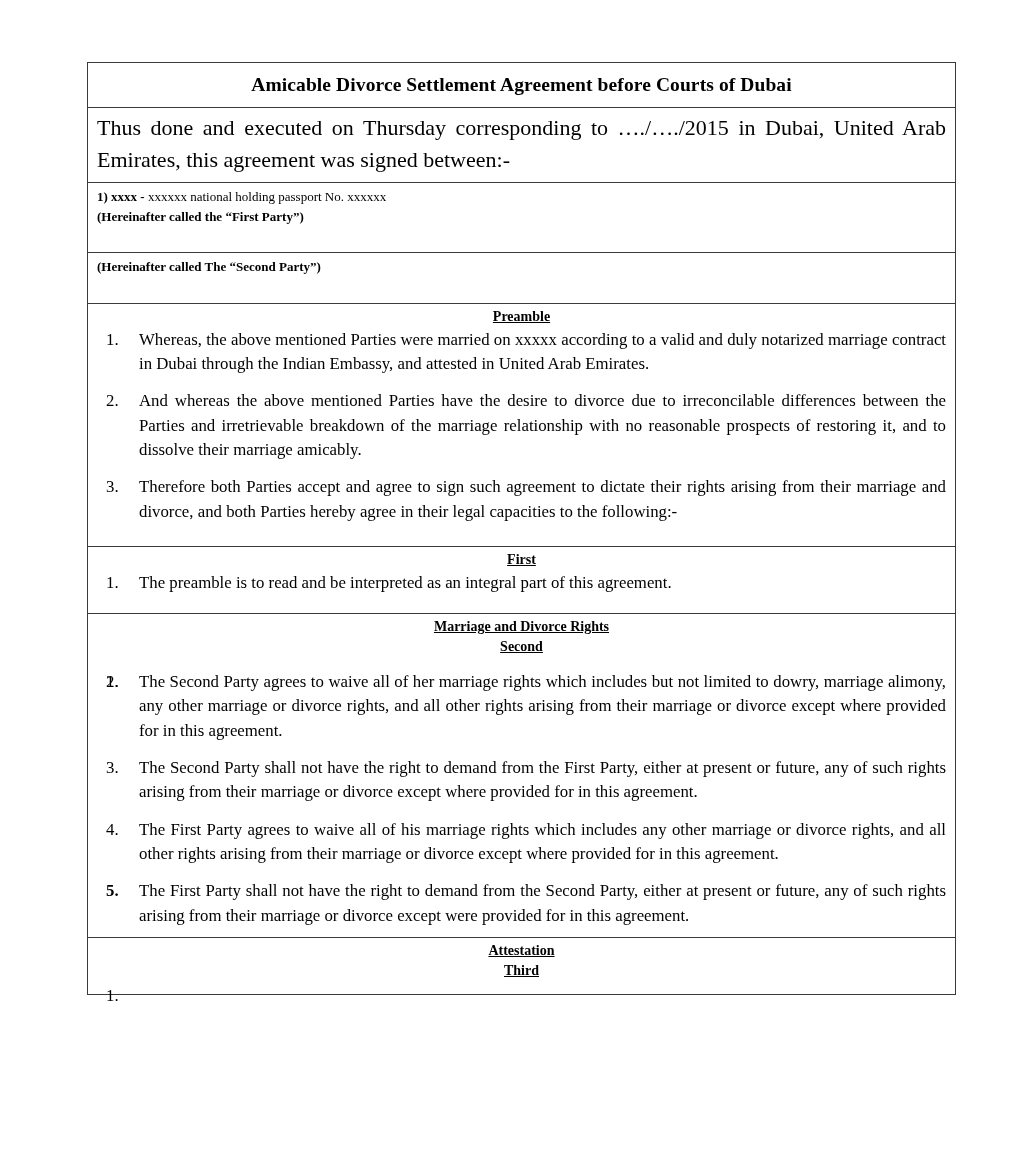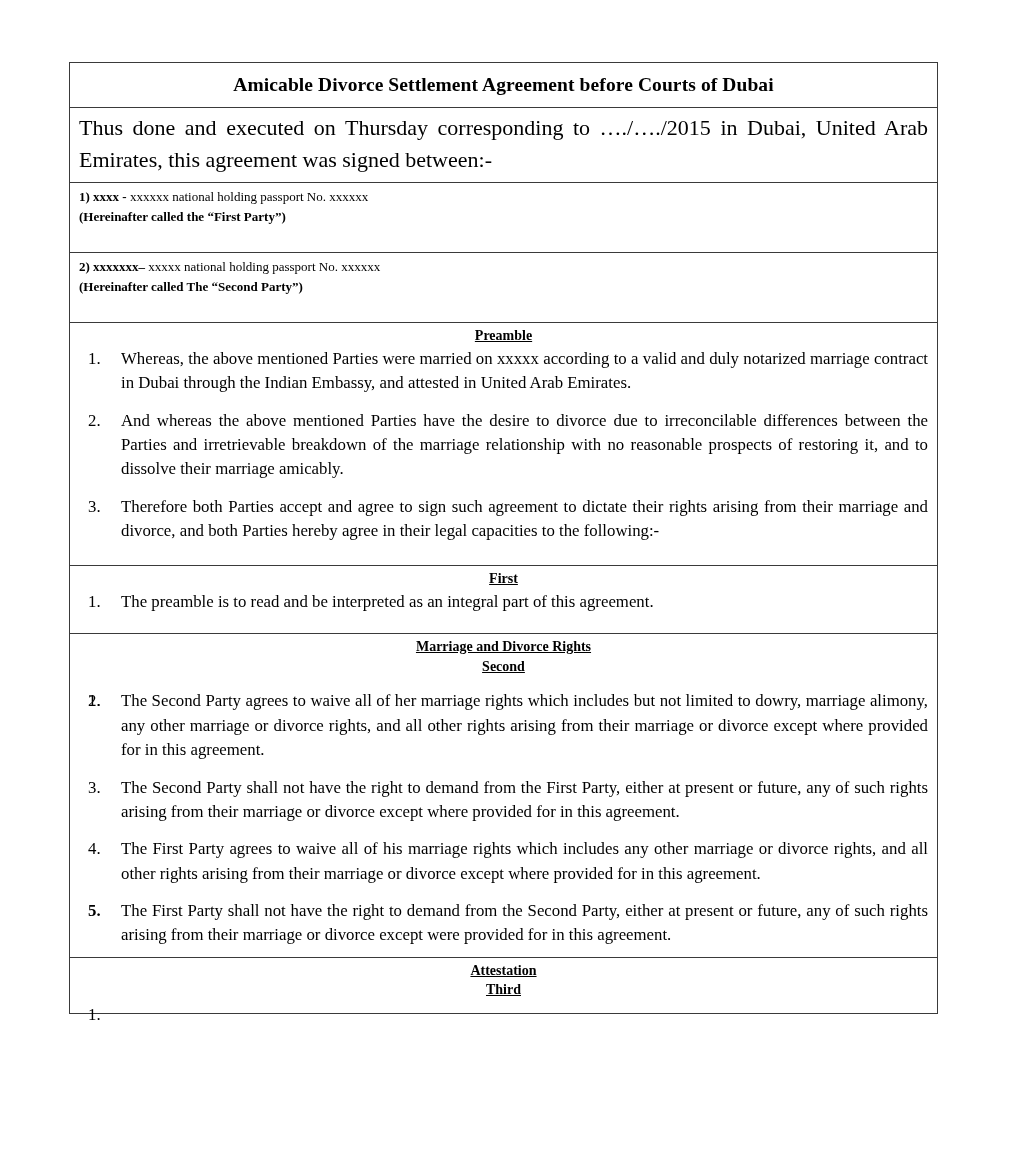--- a/index.html
+++ b/index.html
@@ -15,21 +15,21 @@
     overflow: hidden;
   }
   .page {
     position: relative;
     width: 1020px;
     height: 1163px;
     box-sizing: border-box;
   }
   .doc-table {
     position: absolute;
-    left: 69px;
+    left: 87px;
     top: 62px;
     width: 869px;
     border: 1.5px solid #3a3a3a;
     border-collapse: collapse;
     box-sizing: border-box;
     background: #ffffff;
   }
   .row {
     border-bottom: 1.5px solid #3a3a3a;
     box-sizing: border-box;
@@ -122,21 +122,20 @@
     <div class="row">
       <p class="para">Thus done and executed on Thursday corresponding to …./…./2015 in Dubai, United Arab Emirates, this agreement was signed between:-</p>
     </div>
 
     <div class="row party-row">
       <p class="party-line"><b>1) xxxx - </b><span>xxxxxx national holding passport No. xxxxxx</span></p>
       <p class="party-line"><b>(Hereinafter called the “First Party”)</b></p>
     </div>
 
     <div class="row party-row">
-      <p class="party-line"><b>2) xxxxxxx–</b><span> xxxxx  national holding passport No. xxxxxx</span></p>
       <p class="party-line"><b>(Hereinafter called The “Second Party”)</b></p>
     </div>
 
     <div class="row preamble-row">
       <div class="section-head">Preamble</div>
       <ol class="items">
         <li><span class="marker">1.</span><span>Whereas, the above mentioned Parties were married on xxxxx according to a valid and duly notarized marriage contract in Dubai through the Indian Embassy, and attested in United Arab Emirates.</span></li>
         <li><span class="marker">2.</span><span>And whereas the above mentioned Parties have the desire to divorce due to irreconcilable differences between the Parties and irretrievable breakdown of the marriage relationship with no reasonable prospects of restoring it, and to dissolve their marriage amicably.</span></li>
         <li class="tight"><span class="marker">3.</span><span>Therefore both Parties accept and agree to sign such agreement to dictate their rights arising from their marriage and divorce, and both Parties hereby agree in their legal capacities to the following:-</span></li>
       </ol>

